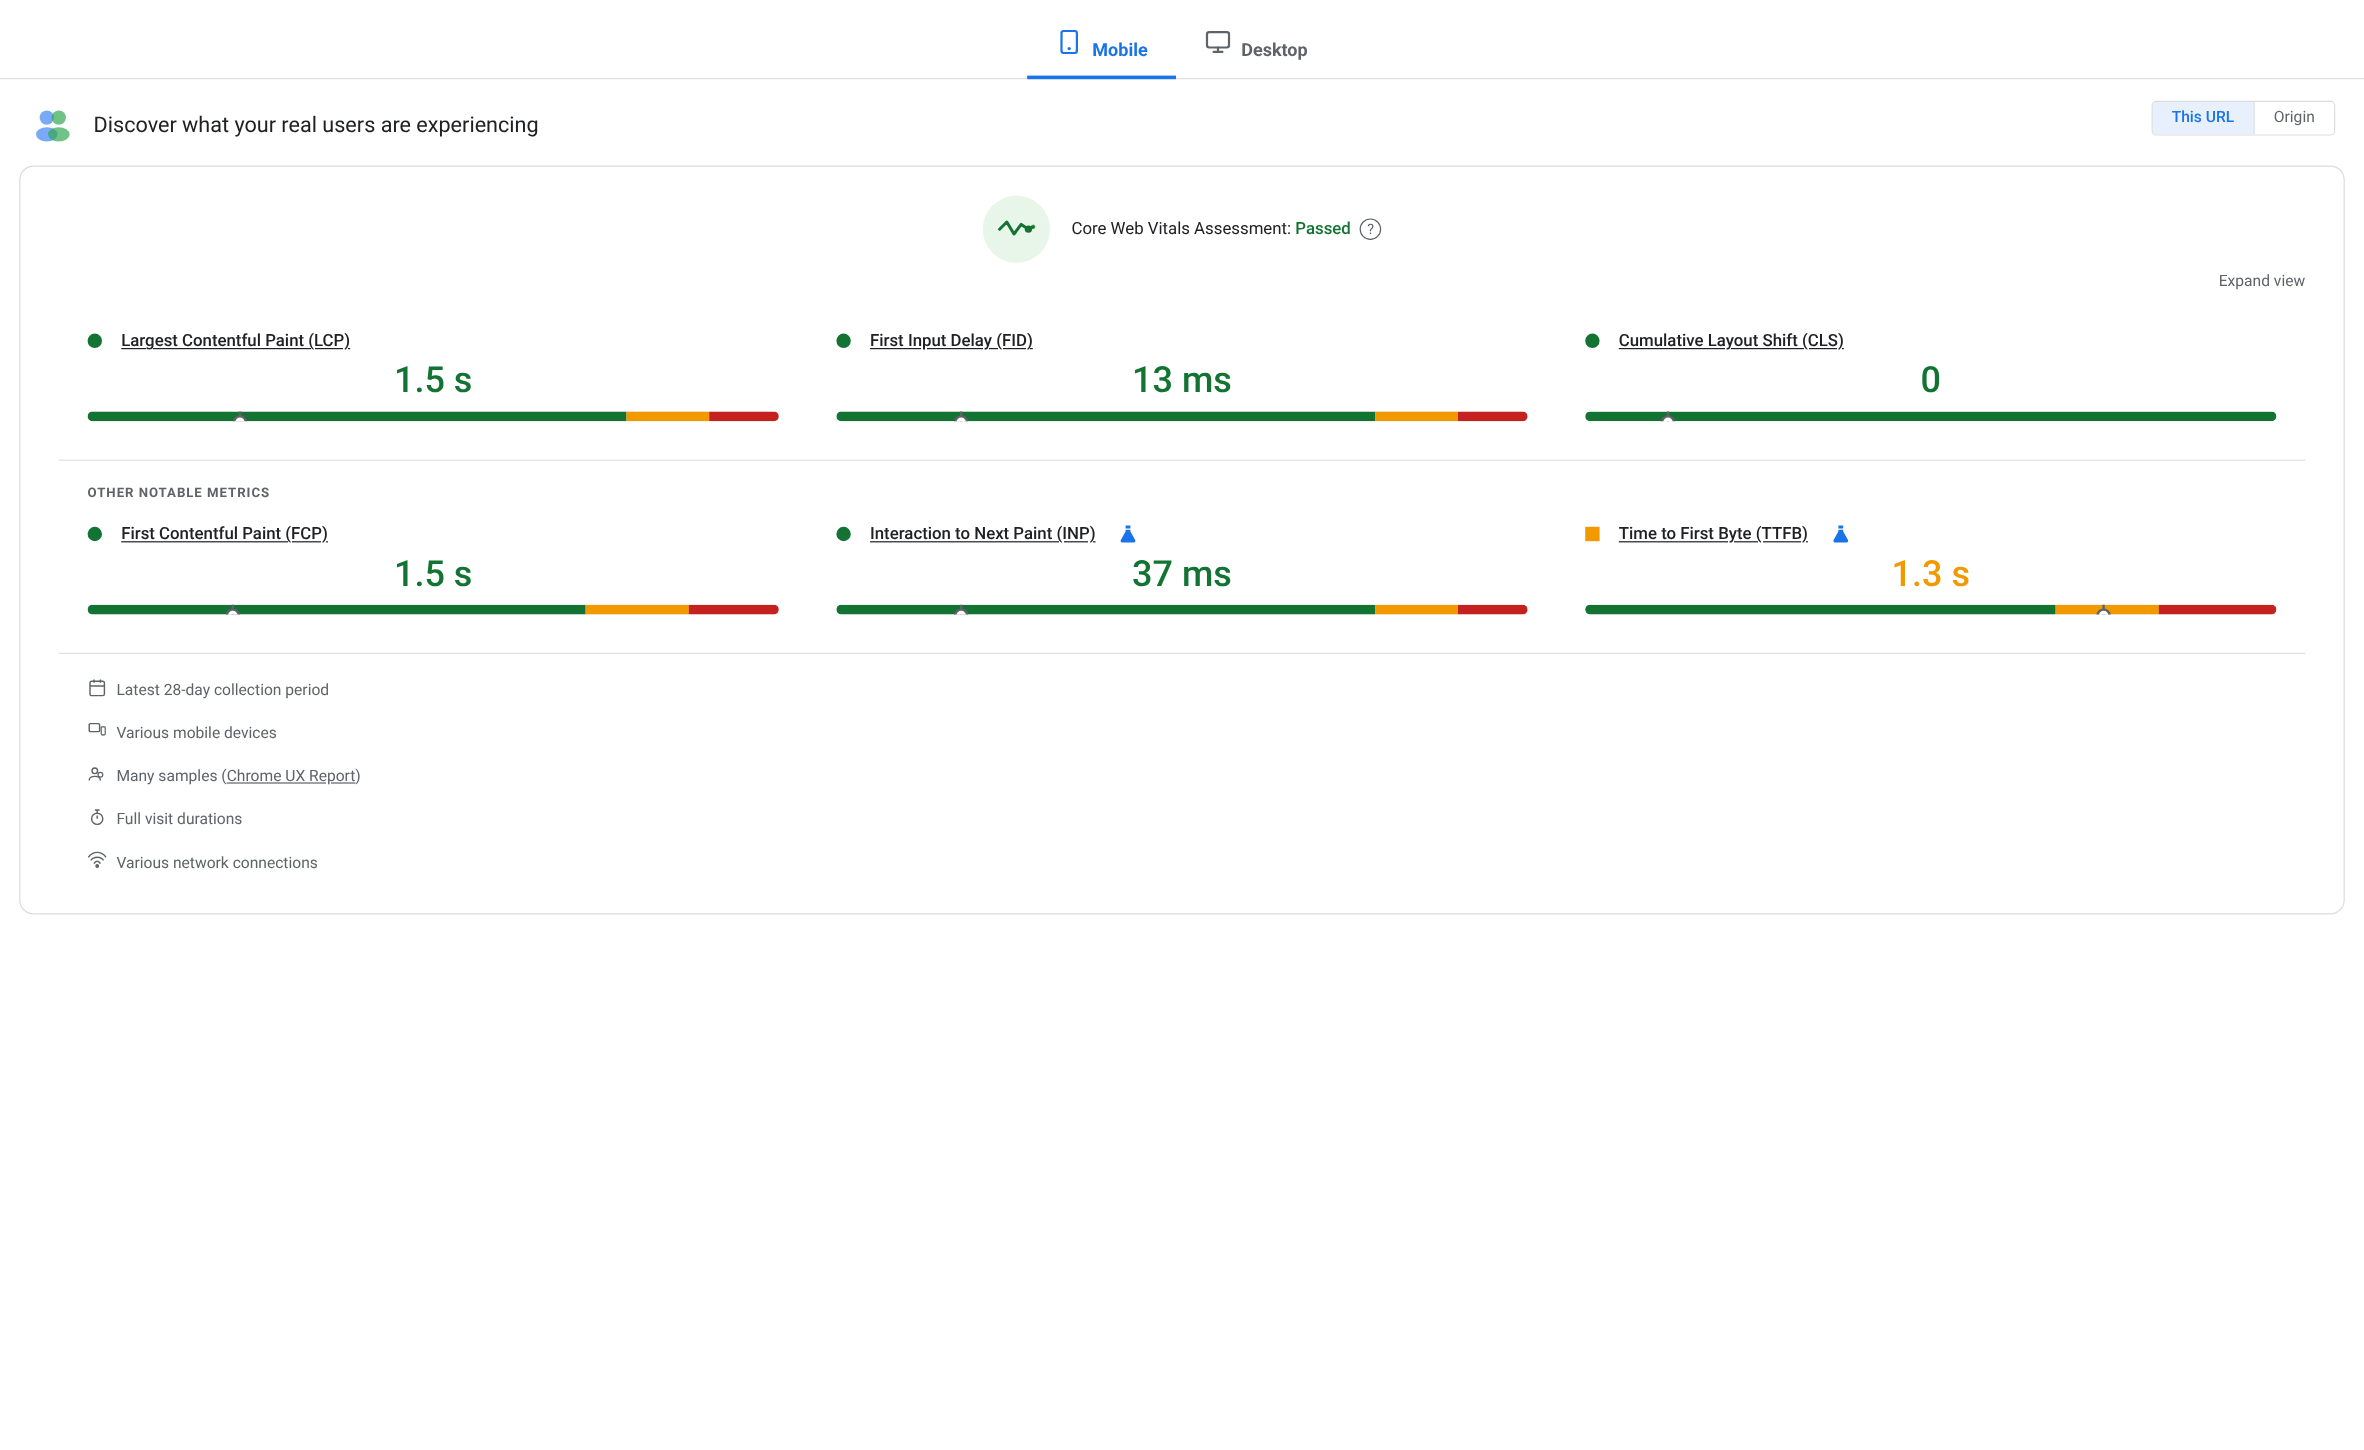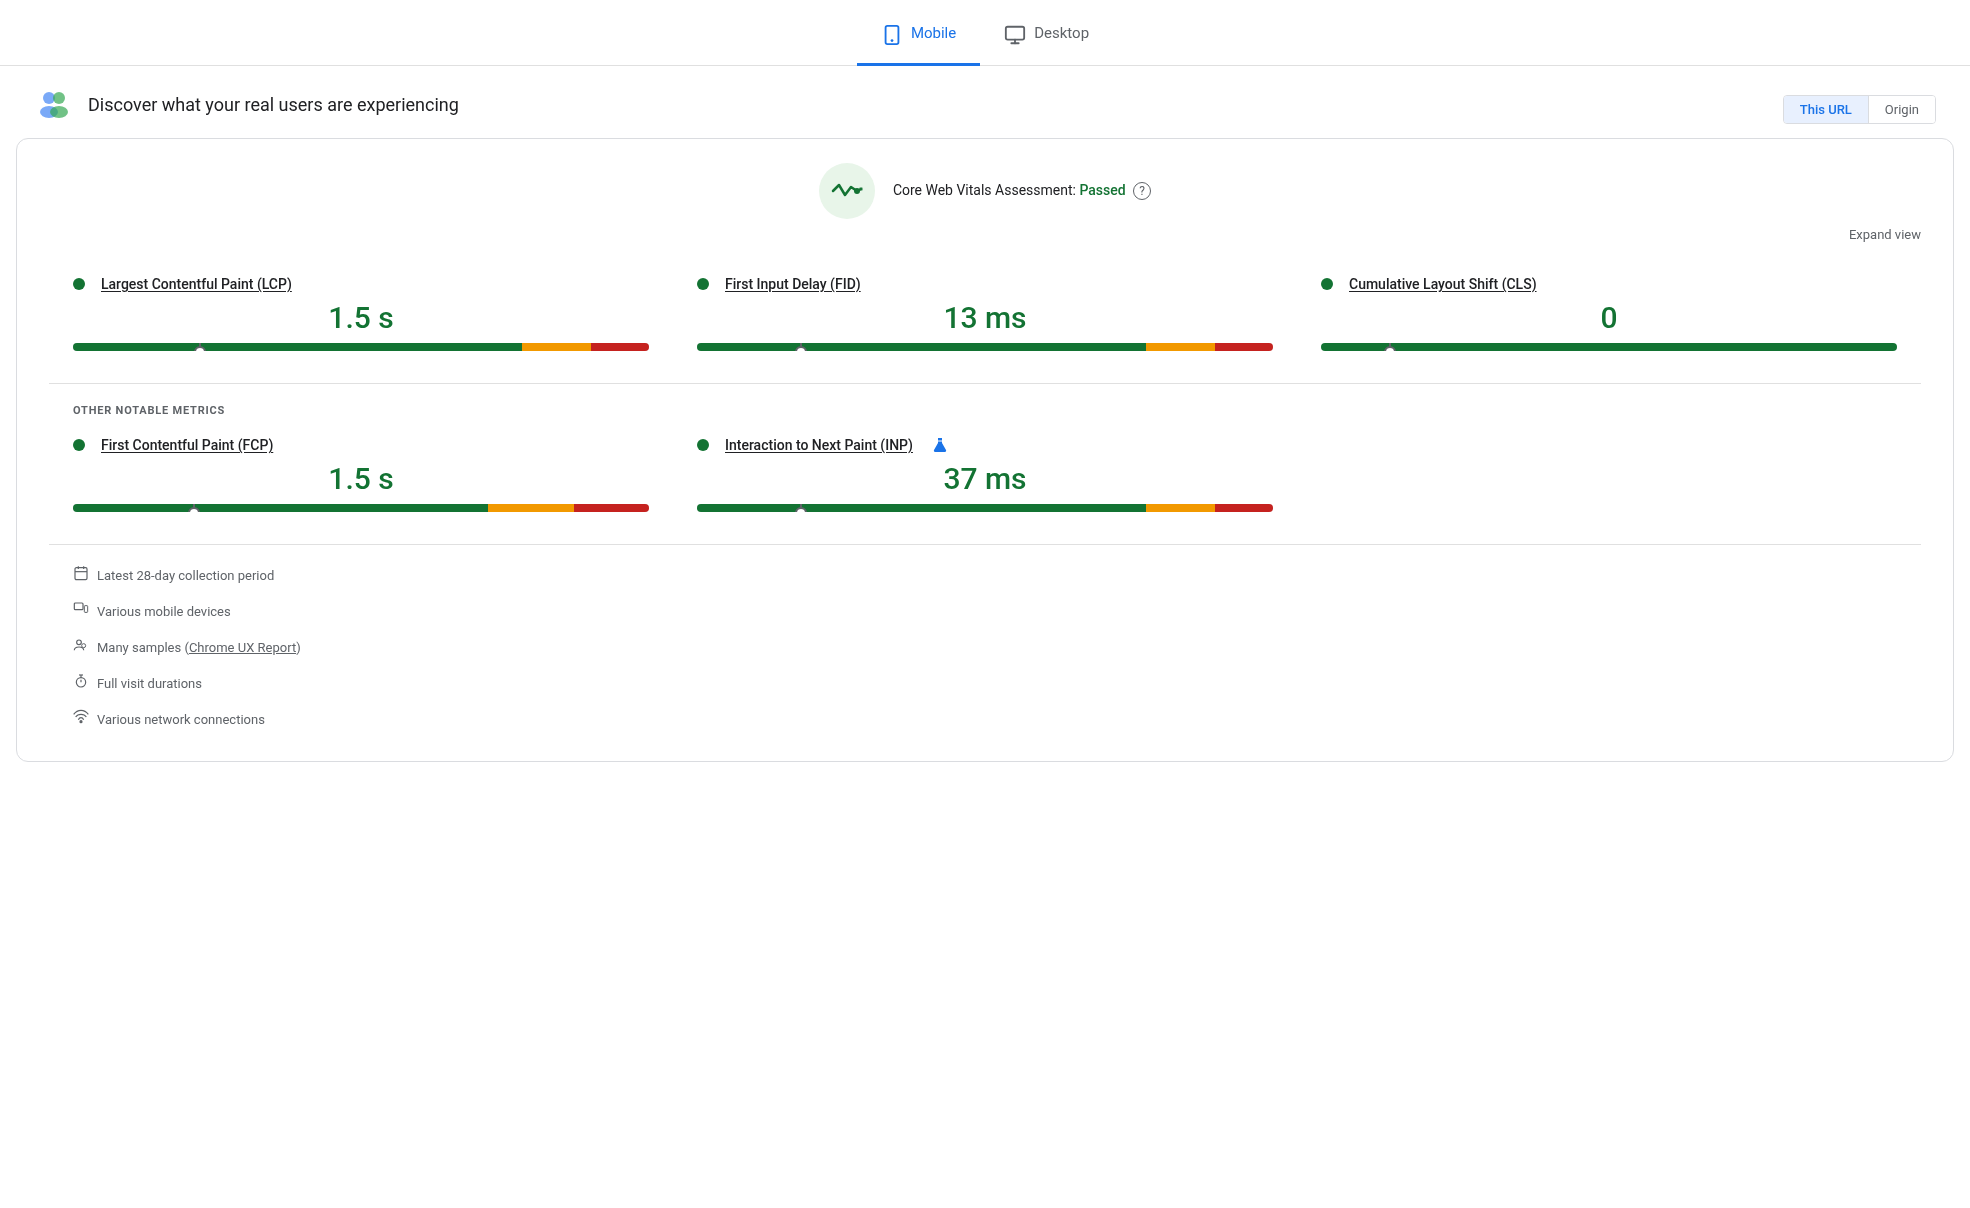--- a/index.html
+++ b/index.html
@@ -14,45 +14,45 @@
     .tab-bar {
       display: flex;
       justify-content: center;
       align-items: flex-end;
       padding: 12px 0 0;
       border-bottom: 1px solid #e0e0e0;
       gap: 0;
     }
     .tab {
       display: flex;
-      align-items: flex-start;
+      align-items: flex-end;
       gap: 8px;
       padding: 12px 24px;
       cursor: pointer;
       font-size: 15px;
-      font-weight: 400;
+      font-weight: 700;
       color: #5f6368;
       border-bottom: 3px solid transparent;
       margin-bottom: -1px;
       text-decoration: none;
     }
     .tab.active {
       color: #1a73e8;
       border-bottom: 3px solid #1a73e8;
     }
     .tab-icon {
       font-size: 20px;
     }
 
     
     .section-header {
       display: flex;
-      align-items: flex-end;
+      align-items: flex-start;
       justify-content: space-between;
-      padding: 18px 34px 14px;
+      padding: 18px 24px 14px;
     }
     .section-header-left {
       display: flex;
       align-items: center;
       gap: 14px;
     }
     .section-avatar {
       width: 40px;
       height: 40px;
     }
@@ -418,20 +418,41 @@
       <div class="bar-container">
         <div class="bar-track">
           <div class="bar-green" style="width:78%"></div>
           <div class="bar-orange" style="width:12%"></div>
           <div class="bar-red" style="width:10%"></div>
         </div>
         <div class="bar-marker" style="left:18%"></div>
       </div>
     </div>
 
+    <div class="metric-item">
+      <div class="metric-label">
+        <span class="square-dot"></span>
+        <a href="#">Time to First Byte (TTFB)</a>
+        <span class="lab-icon">
+          <svg width="14" height="16" viewBox="0 0 14 16" fill="#1a73e8">
+            <path d="M5 1v5L1 13c-.5 1 .2 2 1.2 2h9.6c1 0 1.7-1 1.2-2L9 6V1H5z"></path>
+            <line x1="4" y1="4" x2="10" y2="4" stroke="#fff" stroke-width="1"></line>
+          </svg>
+        </span>
+      </div>
+      <div class="metric-value orange">1.3 s</div>
+      <div class="bar-container">
+        <div class="bar-track">
+          <div class="bar-green" style="width:68%"></div>
+          <div class="bar-orange" style="width:15%"></div>
+          <div class="bar-red" style="width:17%"></div>
+        </div>
+        <div class="bar-marker" style="left:75%"></div>
+      </div>
+    </div>
   </div>
 
   <div class="footer-info">
     <div class="footer-item">
       <span class="footer-icon">
         <svg width="16" height="16" viewBox="0 0 24 24" fill="none" stroke="#5f6368" stroke-width="1.8">
           <rect x="3" y="4" width="18" height="18" rx="2"></rect>
           <line x1="16" y1="2" x2="16" y2="6"></line>
           <line x1="8" y1="2" x2="8" y2="6"></line>
           <line x1="3" y1="10" x2="21" y2="10"></line>

